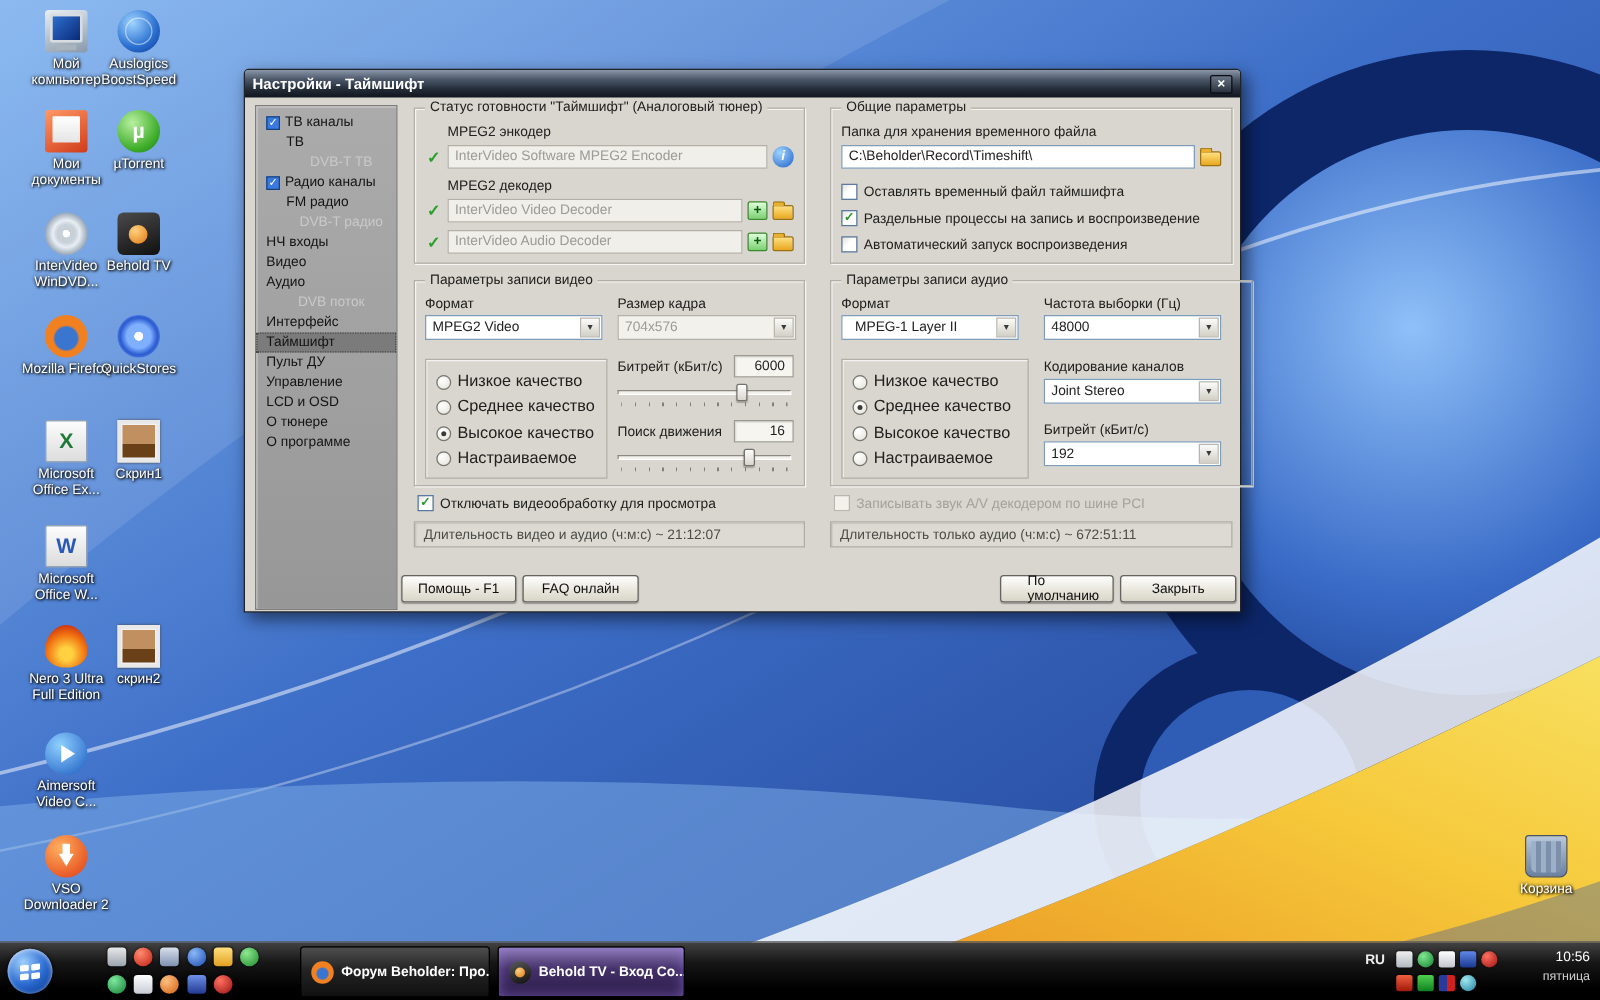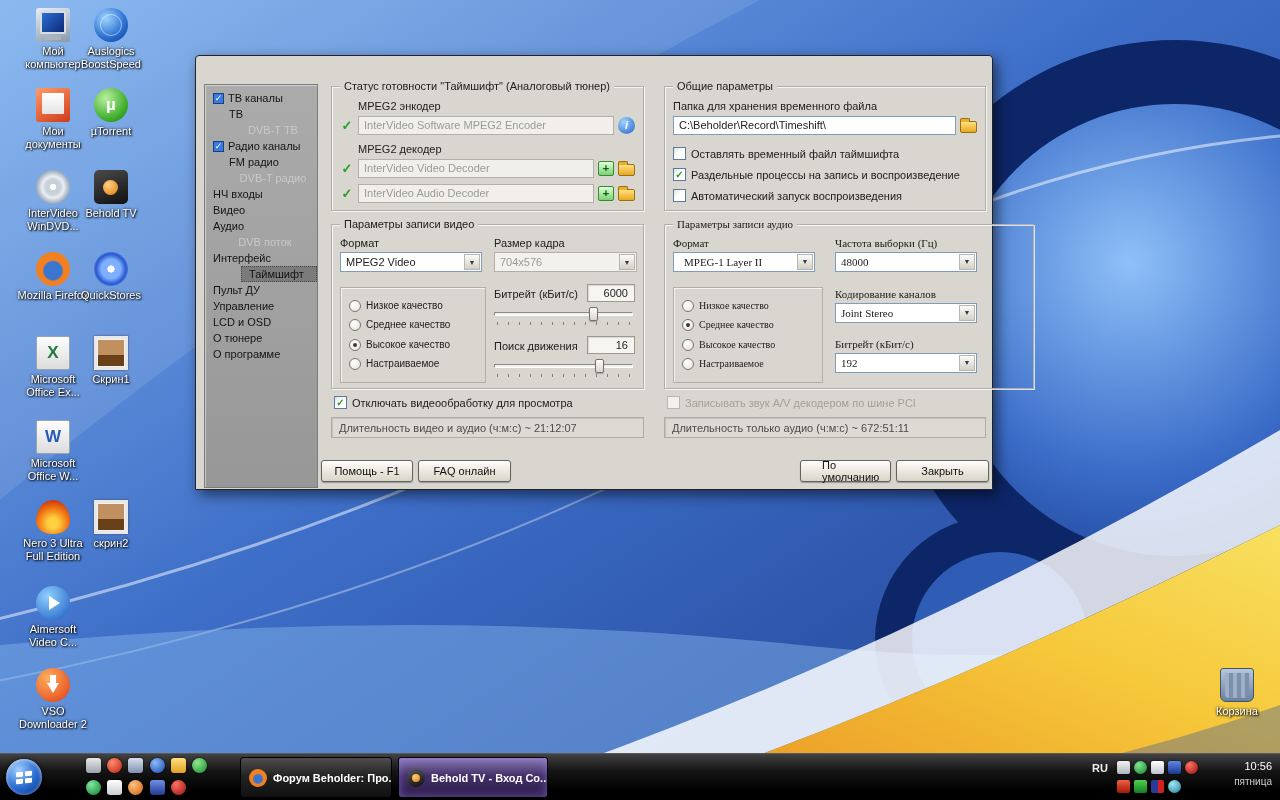--- a/index.html
+++ b/index.html
@@ -47,21 +47,21 @@
   
   #dialog{position:absolute;left:195px;top:55px;width:798px;height:435px;background:#d9d6cf;border:1px solid #20242a;border-radius:4px 4px 0 0;box-shadow:4px 5px 14px rgba(0,0,0,.55);z-index:5;font-size:11px;color:#1a1a1a;}
   .titlebar{height:22px;background:linear-gradient(#8a97a8,#4a5668 35%,#232c38 70%,#11161e);border-radius:3px 3px 0 0;display:flex;align-items:center;padding:0 6px;color:#fff;font-size:12px;font-weight:bold;}
   .titlebar .t{flex:1;}
   .xbtn{width:18px;height:15px;background:linear-gradient(#6a7686,#2a323e);border:1px solid #0a0e14;border-radius:2px;color:#fff;font-size:11px;line-height:13px;text-align:center;cursor:pointer;}
 
   #sidebar{position:absolute;left:8px;top:28px;width:114px;height:404px;background:linear-gradient(#ababab,#979797);border:1px solid #7c7c7c;box-shadow:inset 1px 1px 1px rgba(255,255,255,.45);padding-top:5px;}
   .nav-item{height:16px;font-size:11px;color:#141414;padding-left:8px;display:flex;align-items:center;gap:4px;cursor:pointer;white-space:nowrap;}
   .nav-item.indent{padding-left:24px;}
   .nav-item.disabled{color:#c9c9c9;justify-content:center;}
-  .nav-item.selected{background:#7b7b7b;outline:1px dotted #4a4a4a;outline-offset:-1px;margin-left:36px;}
+  .nav-item.selected{background:#7b7b7b;outline:1px dotted #4a4a4a;outline-offset:-1px;}
   .nav-check{width:11px;height:11px;background:#3a7ae0;border:1px solid #17427e;color:#fff;font-size:9px;line-height:9px;display:inline-flex;align-items:center;justify-content:center;flex:none;}
 
   .group{position:absolute;border:1px solid #b2afa6;box-shadow:inset 1px 1px 0 rgba(255,255,255,.75),1px 1px 0 rgba(255,255,255,.75);}
   .gtitle{position:absolute;top:-7px;left:8px;background:#d9d6cf;padding:0 4px;font-size:11px;color:#20201e;white-space:nowrap;}
   .flabel{position:absolute;font-size:11px;color:#20201e;white-space:nowrap;}
   .frow{position:absolute;display:flex;align-items:center;gap:4px;height:20px;}
   .okmark{color:#27a02b;font-weight:bold;font-size:13px;width:14px;text-align:center;flex:none;}
   .tb{flex:1;height:19px;background:#fff;border:1px solid #7f9db9;display:flex;align-items:center;padding:0 5px;font-size:11px;color:#222;white-space:nowrap;overflow:hidden;}
   .tb.gray{background:#f0efe9;border-color:#b2b0a8;color:#9b9b97;}
   .info-icon{width:17px;height:17px;border-radius:50%;background:radial-gradient(circle at 35% 30%,#9fd4ff,#2060c8);color:#fff;font-style:italic;font-weight:bold;font-size:11px;display:flex;align-items:center;justify-content:center;flex:none;cursor:pointer;}
@@ -72,21 +72,21 @@
   .cbrow{position:absolute;display:flex;align-items:center;gap:5px;font-size:11px;color:#20201e;cursor:pointer;white-space:nowrap;}
   .cb{width:13px;height:13px;background:linear-gradient(135deg,#e0e0da,#ffffff 45%);border:1px solid #5a7aa0;display:inline-flex;align-items:center;justify-content:center;font-size:10px;line-height:10px;color:#2a9428;font-weight:bold;flex:none;}
   .cbrow.disabled{color:#a3a19a;cursor:default;}
   .cbrow.disabled .cb{border-color:#b8b6ae;background:#f2f1eb;}
 
   .dd{position:absolute;height:20px;background:#fff;border:1px solid #7f9db9;display:flex;align-items:center;padding:0 20px 0 5px;font-size:11px;color:#222;cursor:pointer;white-space:nowrap;overflow:hidden;}
   .dd .arrow{position:absolute;right:1px;top:1px;bottom:1px;width:16px;background:linear-gradient(#fbfbf9,#d2d0c6);border:1px solid #b8b6ae;display:flex;align-items:center;justify-content:center;font-size:7px;color:#3a3a3a;}
   .dd.disabled{background:#f2f1eb;border-color:#b2b0a8;color:#9b9b97;cursor:default;}
 
   .subbox{position:absolute;border:1px solid #b2afa6;box-shadow:inset 1px 1px 0 rgba(255,255,255,.7);display:flex;flex-direction:column;justify-content:space-evenly;padding:4px 8px;}
-  .radio-row{display:flex;align-items:flex-start;gap:5px;font-size:10px;color:#20201e;cursor:pointer;white-space:nowrap;}
+  .radio-row{display:flex;align-items:flex-end;gap:5px;font-size:13px;color:#20201e;cursor:pointer;white-space:nowrap;}
   .rb{width:12px;height:12px;border-radius:50%;background:radial-gradient(circle at 35% 30%,#ffffff,#e2e2da);border:1px solid #77776f;position:relative;flex:none;}
   .rb.on::after{content:"";position:absolute;inset:3px;border-radius:50%;background:#3a3a36;}
 
   .valbox{position:absolute;height:18px;background:#f6f5f0;border:1px solid #9a9a92;box-shadow:inset 1px 1px 1px rgba(0,0,0,.12);display:flex;align-items:center;justify-content:flex-end;padding:0 6px;font-size:11px;color:#222;}
   .slider{position:absolute;height:18px;cursor:pointer;}
   .slider .track{position:absolute;left:0;right:0;top:5px;height:4px;border:1px solid #8a8a82;border-bottom-color:#fff;border-right-color:#fff;background:#f2f1ec;}
   .slider .ticks{position:absolute;left:3px;right:3px;bottom:0;height:3px;background:repeating-linear-gradient(90deg,#808078 0 1px,transparent 1px 11px);}
   .slider .thumb{position:absolute;top:0;width:9px;height:14px;background:linear-gradient(#fdfdfd,#d8d6ce);border:1px solid #72726a;border-radius:2px;box-shadow:0 1px 1px rgba(0,0,0,.25);}
 
   .durbox{position:absolute;height:21px;background:#dcdad3;border:1px solid #aeaca4;box-shadow:inset 1px 1px 1px rgba(0,0,0,.12);display:flex;align-items:center;padding:0 7px;font-size:11px;color:#4c4c48;white-space:nowrap;}
@@ -212,20 +212,24 @@
   <div class="desk-icon c1 r9">
       <div class="art art-vso"></div>
       <div class="lbl">VSO Downloader 2</div>
     </div>
   <div class="desk-icon r9" style="left:1200px;">
       <div class="art art-bin"></div>
       <div class="lbl">Корзина</div>
     </div>
 
   <div id="dialog">
+    <div class="titlebar">
+      <span class="t">Настройки - Таймшифт</span>
+      <span class="xbtn">×</span>
+    </div>
 
     <div id="sidebar">
       <div class="nav-item">
           <span class="nav-check">
             <span>✓</span>
           </span>
           <span>ТВ каналы</span>
         </div>
       <div class="nav-item indent">
           <span>ТВ</span>
@@ -365,21 +369,21 @@
         </div>
       <span class="flabel" style="left:162px;top:115px;">Поиск движения</span>
       <div class="valbox" style="right:8px;top:111px;width:48px;">16</div>
       <div class="slider" style="left:162px;top:134px;right:10px;">
           <div class="track"></div>
           <div class="ticks"></div>
           <div class="thumb" style="left:73%;"></div>
         </div>
     </div>
 
-    <div class="group" style="left:468px;top:168px;width:370px;height:165px;font-family:Liberation Serif, serif;">
+    <div class="group" style="left:468px;top:168px;width:338px;height:165px;">
       <span class="gtitle">Параметры записи аудио</span>
       <span class="flabel" style="left:8px;top:12px;">Формат</span>
       <div class="dd" style="left:8px;top:27px;width:142px;padding-left:10px;">
           <span>MPEG-1 Layer II</span>
           <span class="arrow">▼</span>
         </div>
       <div class="subbox" style="left:8px;top:62px;width:150px;height:96px;">
         <label class="radio-row">
             <span class="rb"></span>
             <span>Низкое качество</span>

